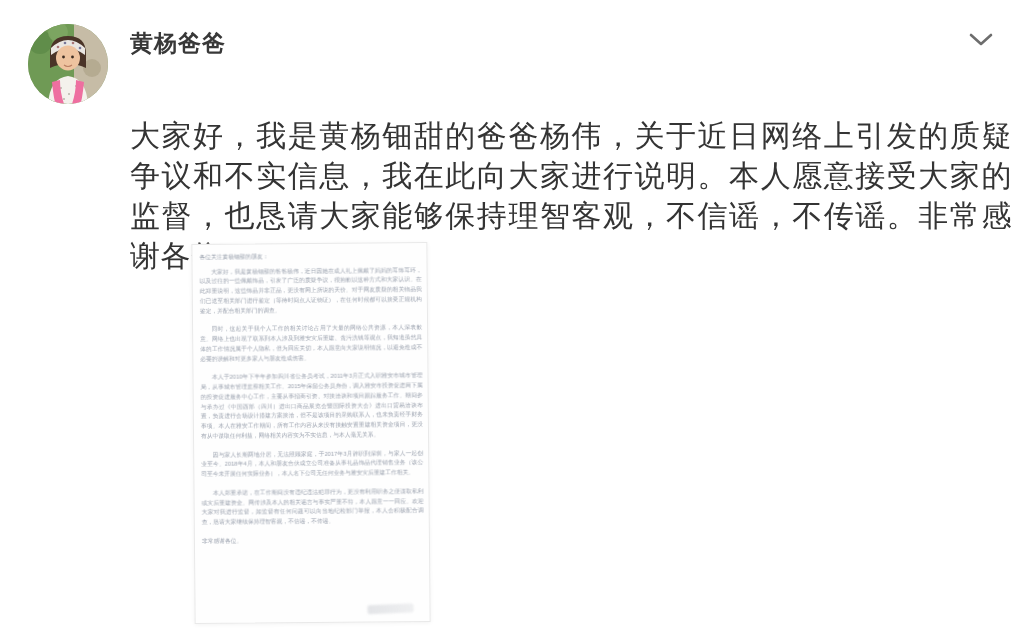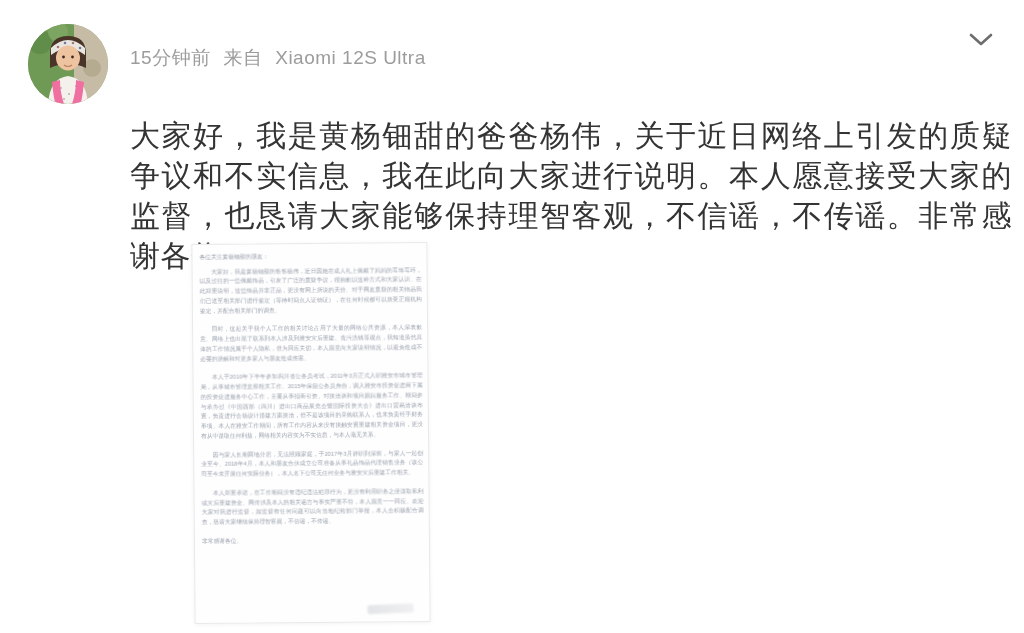--- a/index.html
+++ b/index.html
@@ -86,25 +86,21 @@
         <circle cx="41" cy="70" r="1" fill="#b9b4aa"></circle>
         <circle cx="48" cy="62" r="1" fill="#b9b4aa"></circle>
         <circle cx="36" cy="75" r="1" fill="#b9b4aa"></circle>
 
         <path d="M24 58 Q26 78 28 80 L36 80 Q32 68 32 56 Z" fill="#ee6fa0"></path>
         <path d="M56 58 Q54 78 52 80 L44 80 Q48 68 48 56 Z" fill="#ee6fa0"></path>
       </svg>
     </div>
 
     <div class="id-block">
-      <div class="meta">
-        <span>15分钟前</span>
-        <span>来自</span>
-        <span>Xiaomi 12S Ultra</span>
-      </div>
+      <div class="username">黄杨爸爸</div>
     </div>
 
     <div class="chevron">
       <svg width="26" height="16" viewBox="0 0 26 16">
         <polyline points="3,4 13,13 23,4" fill="none" stroke="#6d6d6d" stroke-width="2.6" stroke-linecap="round" stroke-linejoin="round"></polyline>
       </svg>
     </div>
 
   </div>
 

